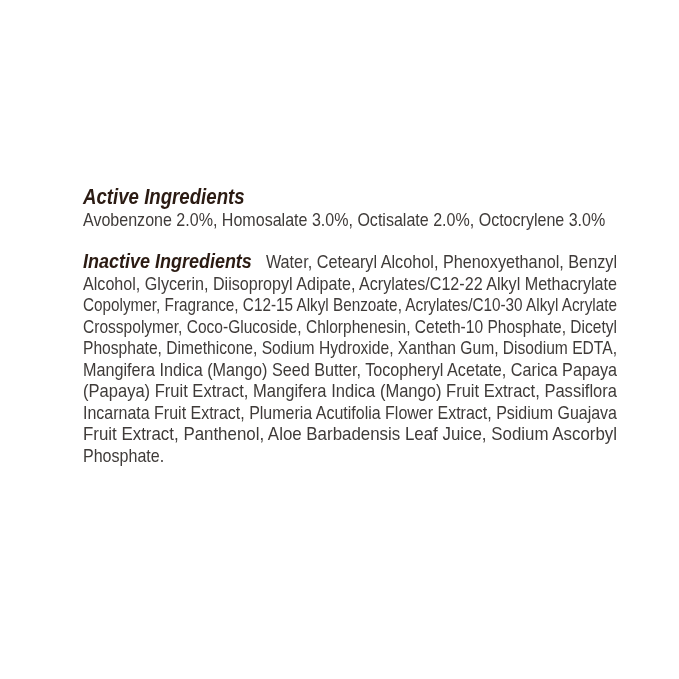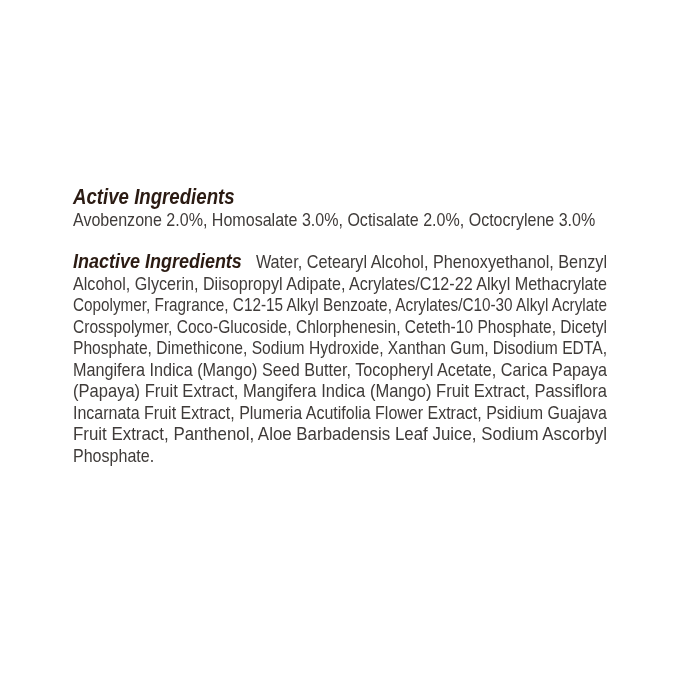--- a/index.html
+++ b/index.html
@@ -10,21 +10,21 @@
   html,body{margin:0;padding:0;}
   body{
     width:679px;height:679px;
     background:var(--page-bg);
     font-family:"Liberation Sans", sans-serif;
     overflow:hidden;
     position:relative;
   }
   .label-block{
     position:absolute;
-    left:73px;top:185px;
+    left:83px;top:185px;
     width:534px;
   }
   .fit-line{
     white-space:nowrap;
     width:max-content;
     transform-origin:0 50%;
   }
   .active-heading{
     font-size:21.5px;
     line-height:24px;

